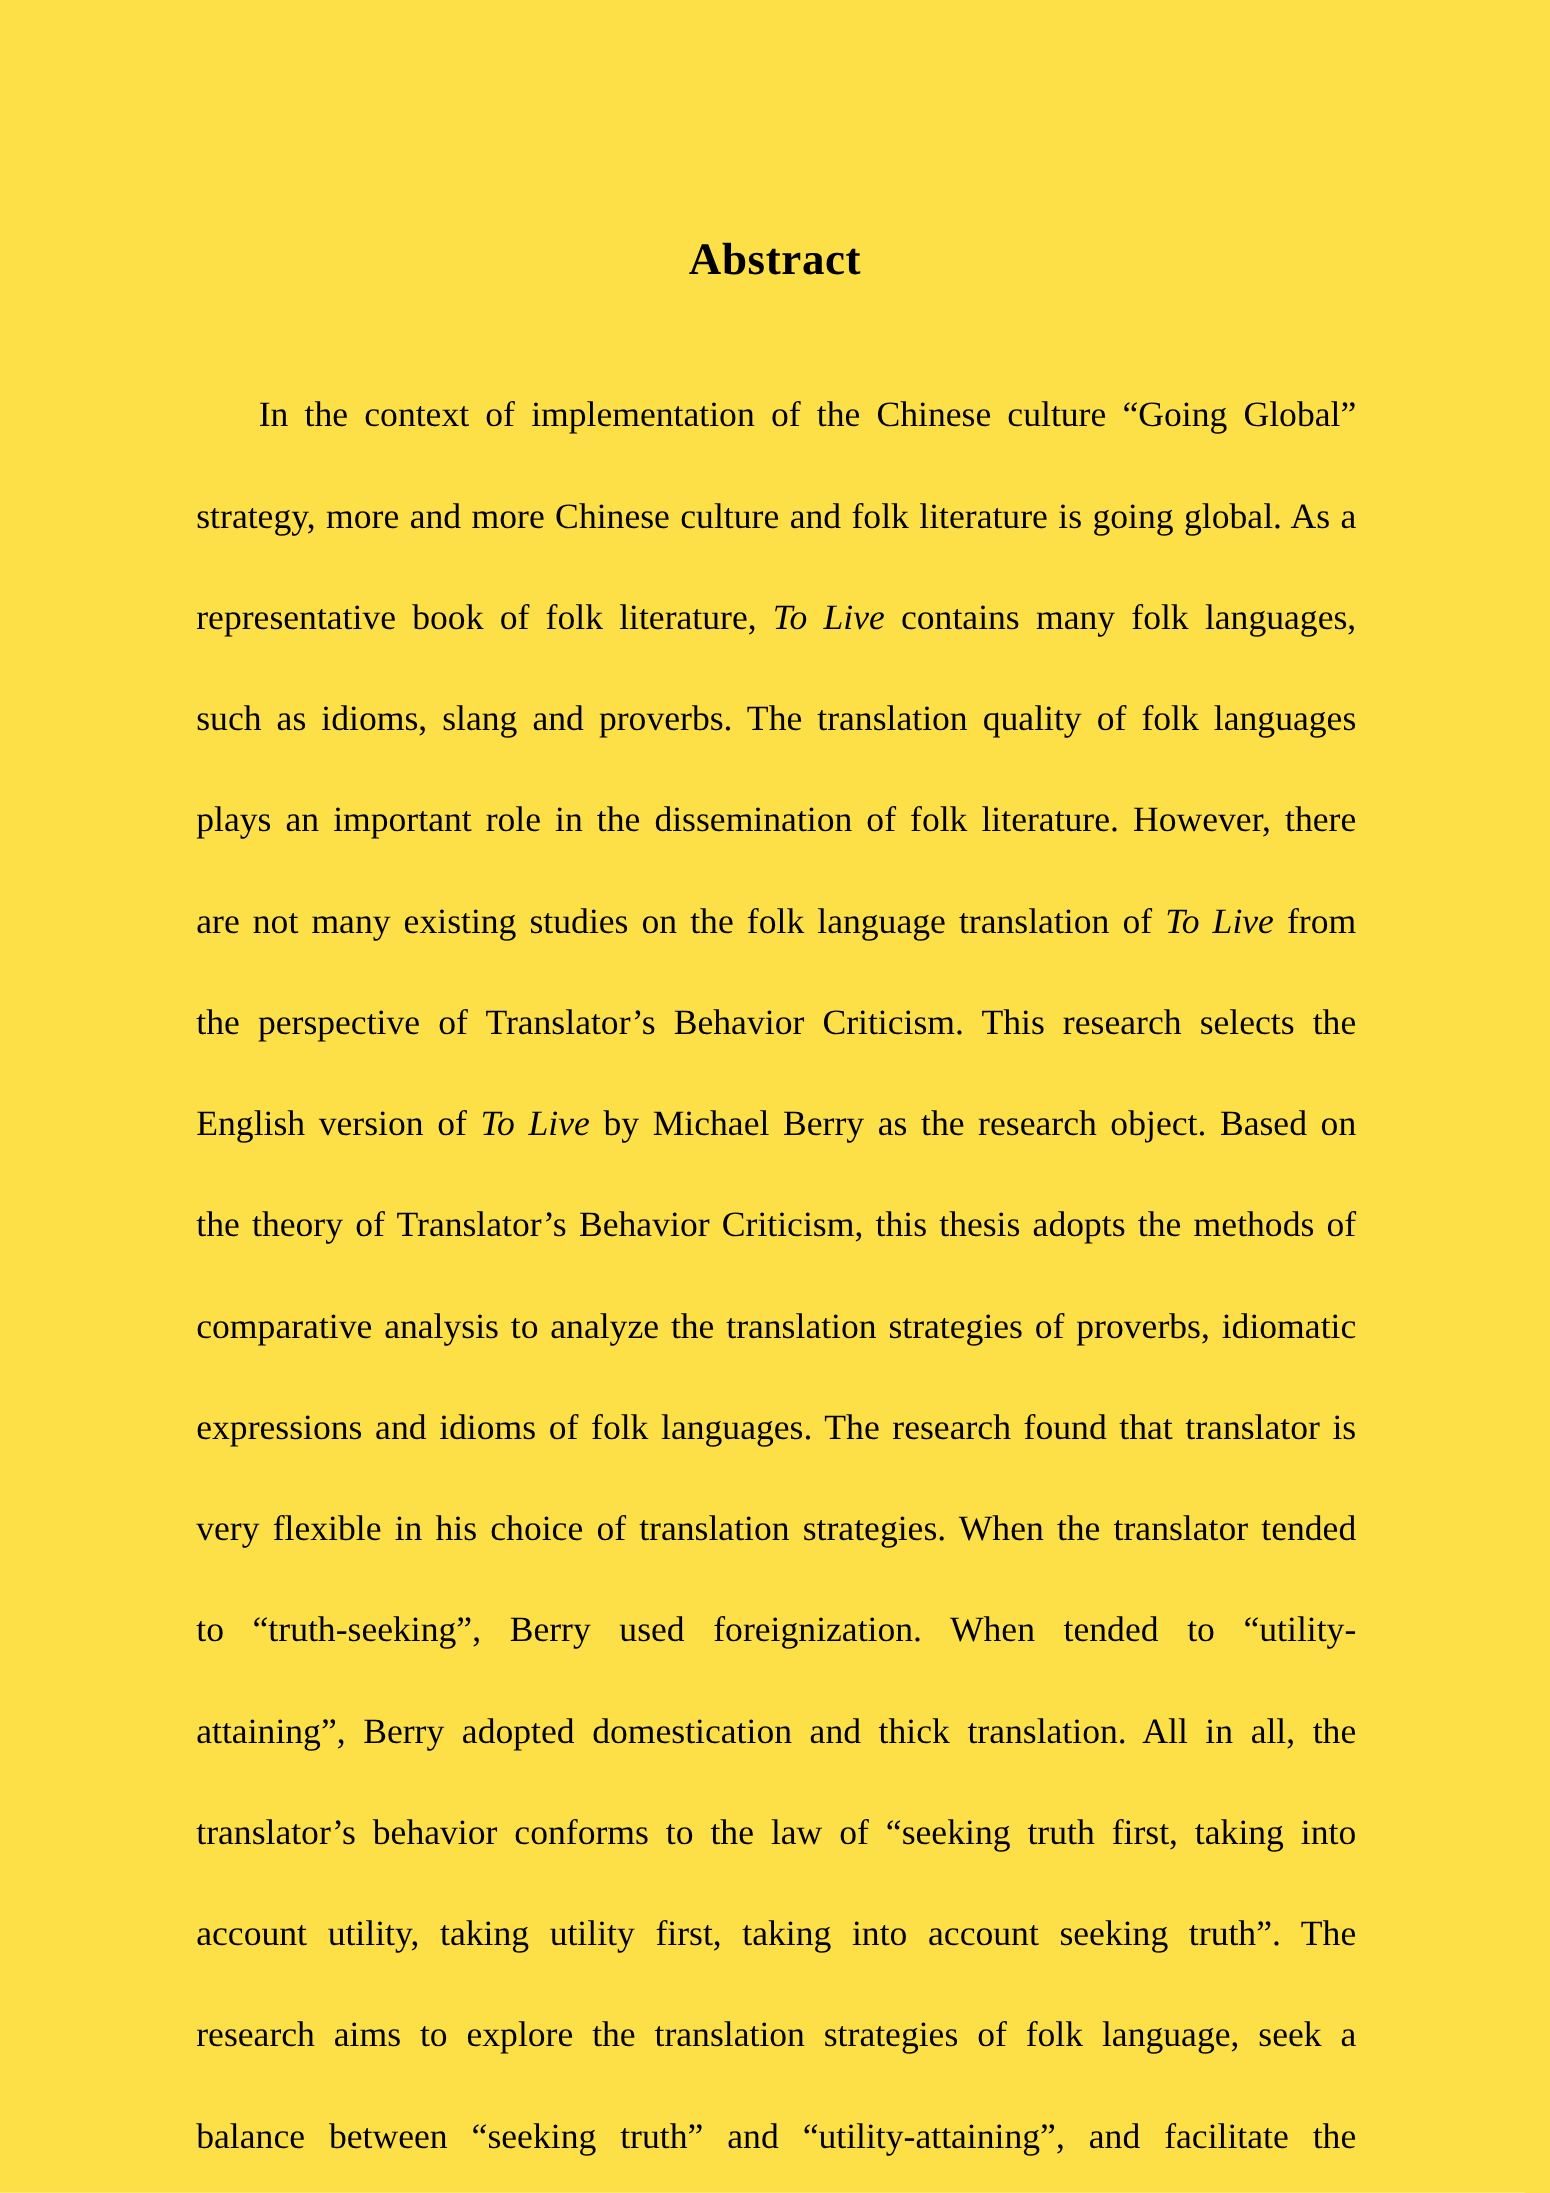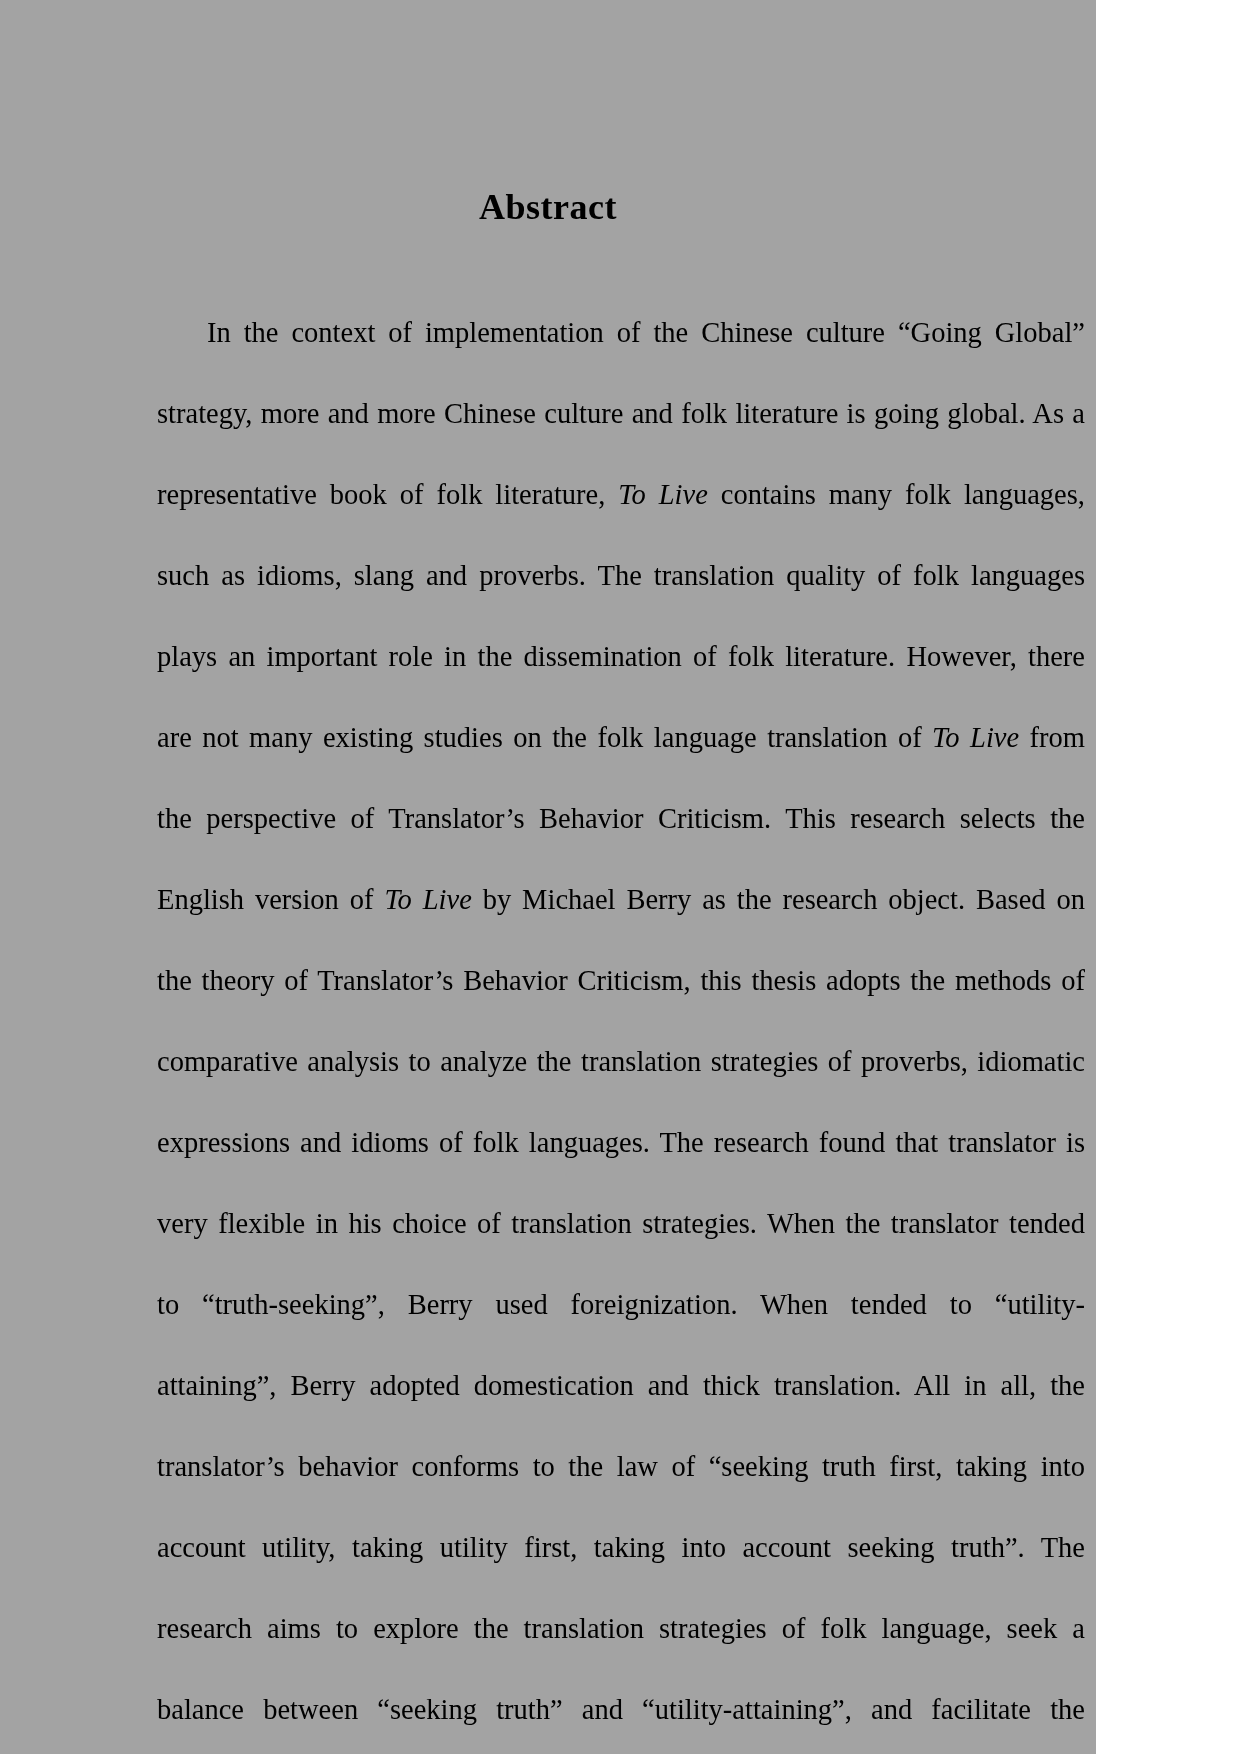--- a/index.html
+++ b/index.html
@@ -8,23 +8,23 @@
   }
   body {
     width: 1240px;
     height: 1754px;
     background: #ffffff;
     color: #000000;
     font-family: "Liberation Serif", "DejaVu Serif", serif;
   }
   .page {
     position: relative;
-    width: 1096px;
+    width: 1240px;
     height: 1754px;
-    background: #a3a3a3;
+    background: #fde047;
     overflow: hidden;
   }
   .doc-title {
     position: absolute;
     top: 186px;
     left: 0;
     width: 100%;
     text-align: center;
     font-size: 36px;
     font-weight: bold;

